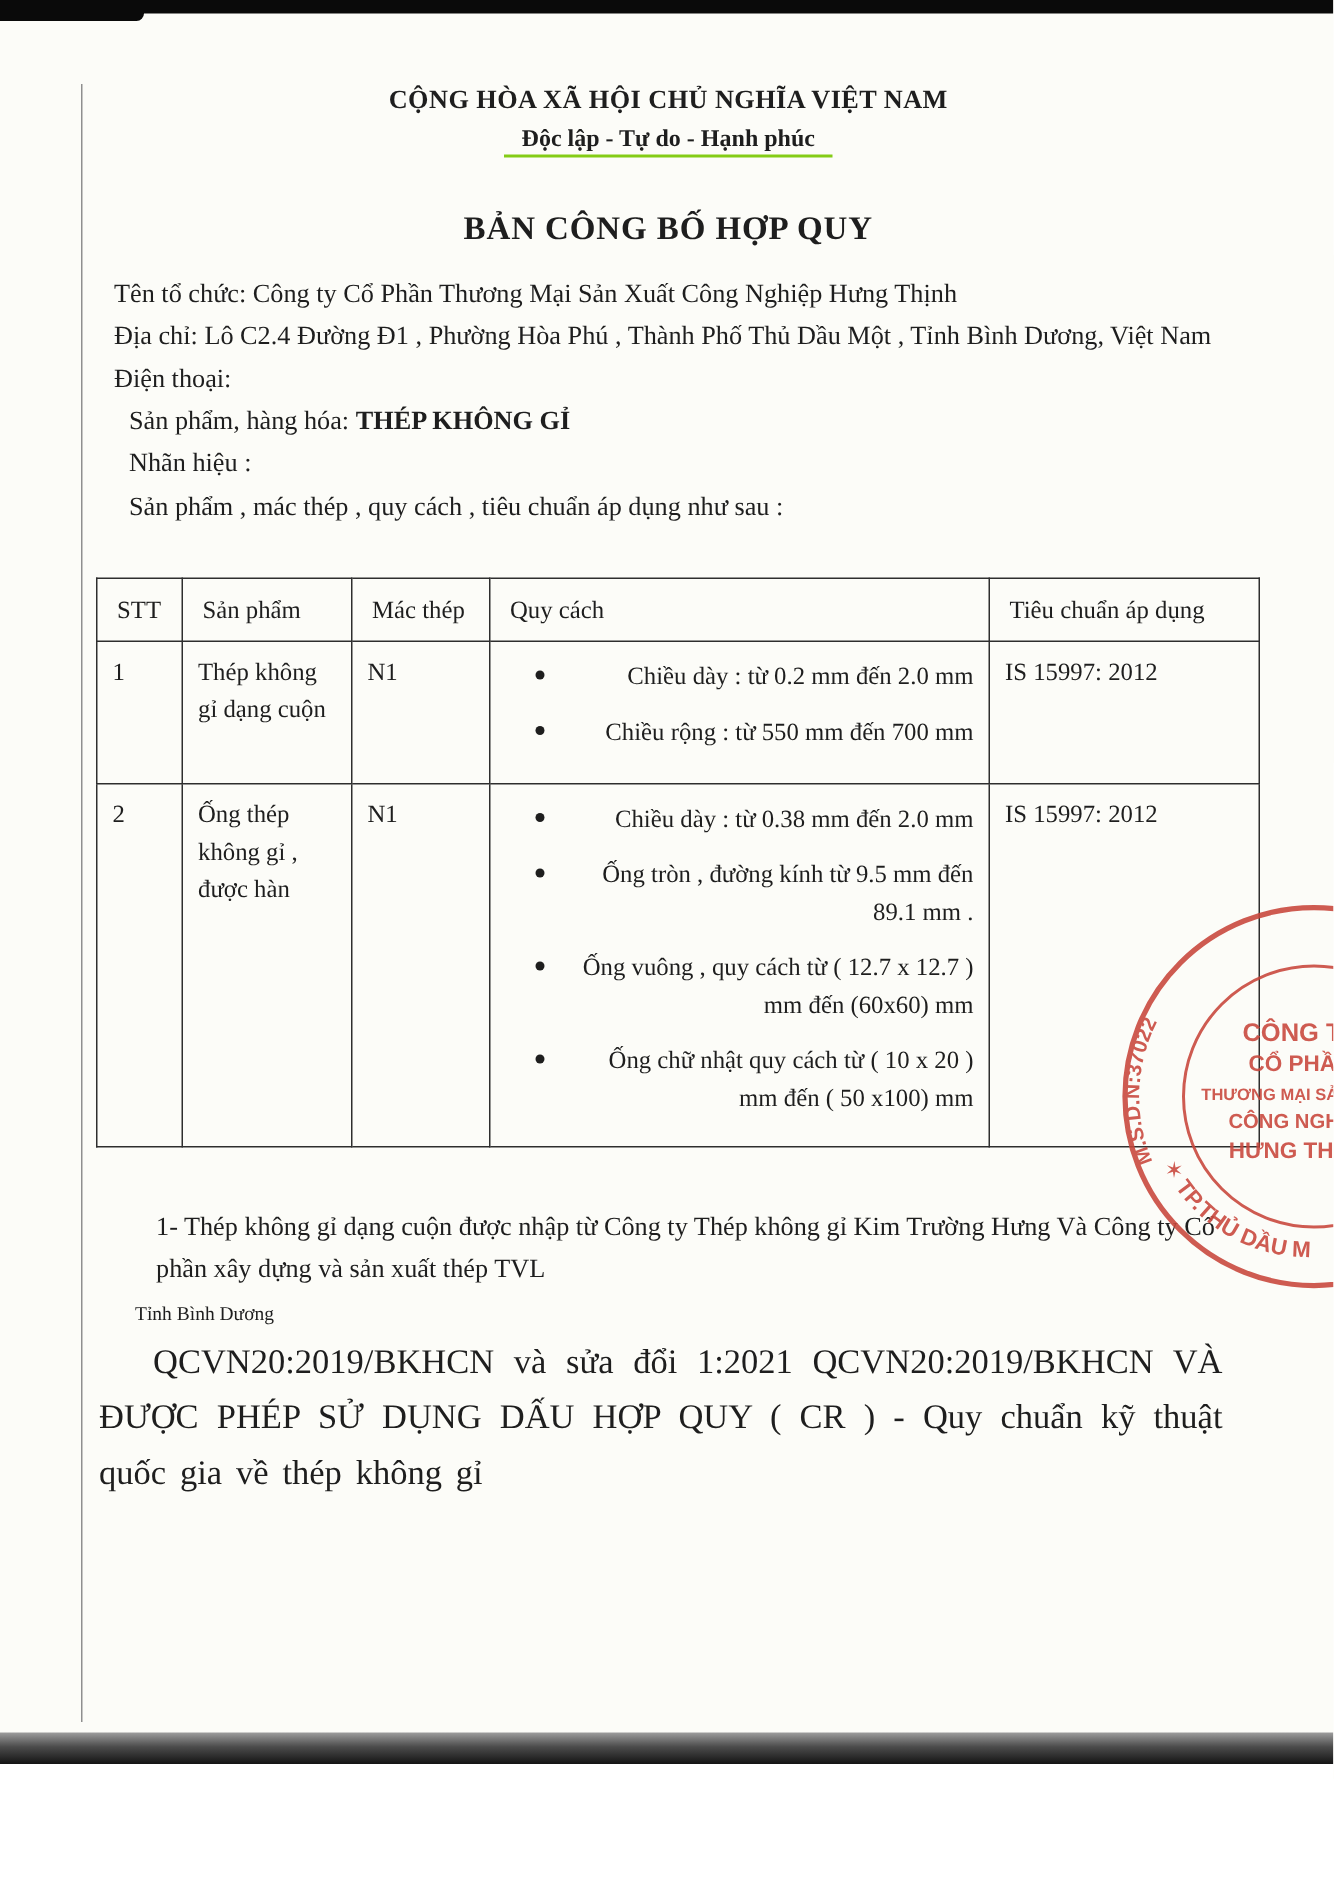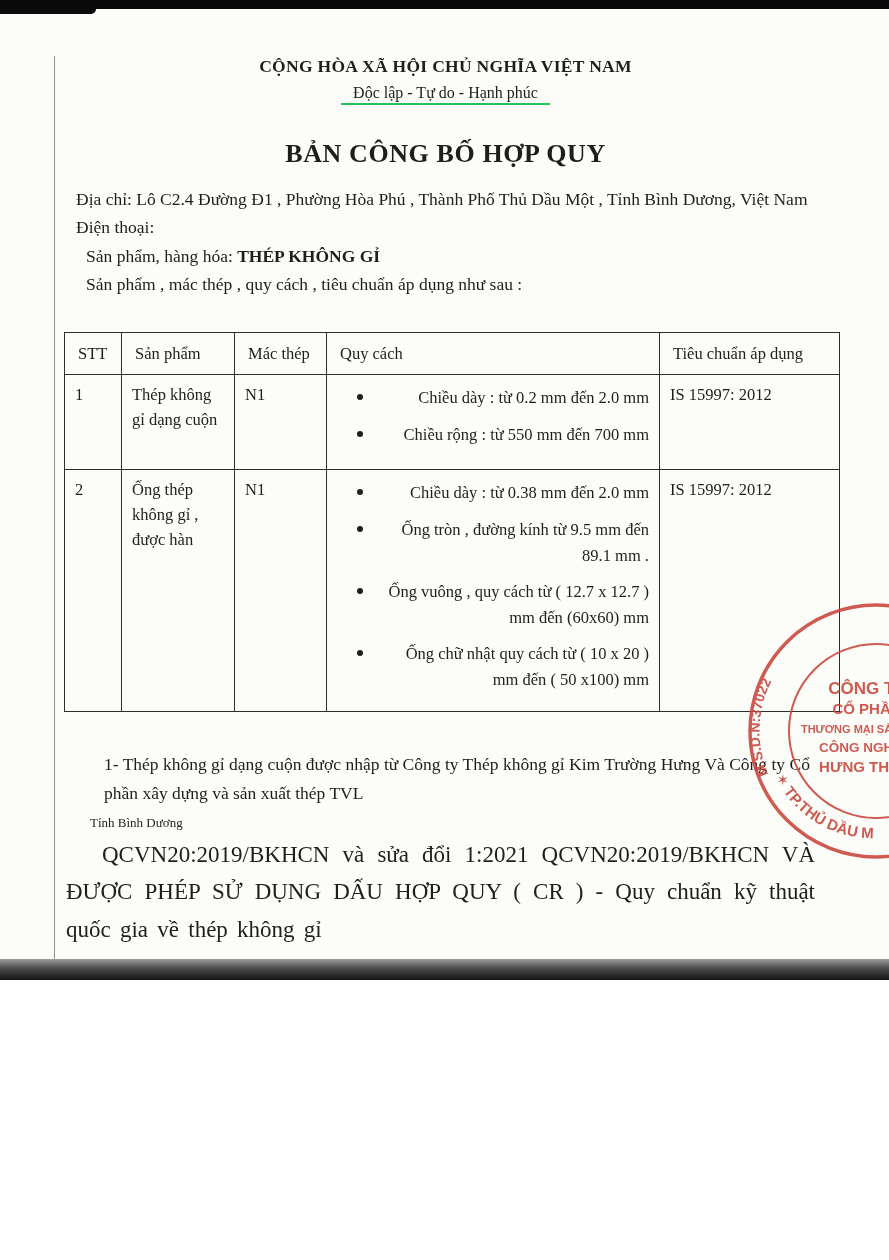--- a/index.html
+++ b/index.html
@@ -3,36 +3,36 @@
 <meta charset="utf-8">
 <style>
   * { margin:0; padding:0; box-sizing:border-box; }
   html,body { width:889px; height:1260px; }
   body {
     font-family:"Liberation Serif","DejaVu Serif",serif;
     color:#1e1e1e;
     background:#ffffff;
   }
   .page {
-    position:relative; width:889px; height:980px;
+    position:relative; width:889px; height:1176px;
     background:#fcfcf8; overflow:hidden;
   }
   
   .scan-top { position:absolute; top:0; left:0; width:100%; height:9px; background:#0a0a0a; }
   .scan-top-left { position:absolute; top:0; left:0; width:96px; height:14px; background:#0a0a0a; border-radius:0 0 5px 0; }
   .scan-bottom { position:absolute; bottom:0; left:0; width:100%; height:21px;
     background:linear-gradient(#9d9d9d 0%, #4c4c4c 45%, #141414 100%); }
   .scan-left-line { position:absolute; left:54px; top:56px; height:1092px; width:1px; background:#8f8f8f; }
 
   .content { position:relative; padding:56px 74px 0 76px; }
   .center { text-align:center; }
   .national-title { font-size:17.5px; font-weight:bold; letter-spacing:.3px; }
   .motto { margin-top:7px; }
-  .motto span { display:inline-block; font-size:16px; font-weight:normal; padding:0 12px 1px; border-bottom:2px solid #22c55e; }
-  .doc-title { margin-top:34px; font-size:26px; font-weight:bold; letter-spacing:.6px; }
+  .motto span { display:inline-block; font-size:16px; font-weight:bold; padding:0 12px 1px; border-bottom:2px solid #84cc16; }
+  .doc-title { margin-top:34px; font-size:22px; font-weight:bold; letter-spacing:.6px; }
   .doc-number { margin-top:12px; font-size:17.5px; }
 
   .info { margin-top:16px; font-size:17.5px; line-height:1.62; }
   .info p { margin:0; }
   .indent-sm { padding-left:10px; }
 
   table.spec { width:775px; margin-left:-12px; margin-top:34px; border-collapse:collapse; font-size:16.5px; table-layout:fixed; }
   .spec th, .spec td { border:1.4px solid #2e2e2e; padding:8px 10px; vertical-align:top; text-align:left; font-weight:normal; }
   .spec th { height:42px; vertical-align:middle; padding-left:13px; }
   .spec td { line-height:1.5; }
@@ -68,23 +68,25 @@
   <div class="content">
 
     <div class="center national-title">CỘNG HÒA XÃ HỘI CHỦ NGHĨA VIỆT NAM</div>
     <div class="center motto">
       <span>Độc lập - Tự do - Hạnh phúc</span>
     </div>
 
     <div class="center doc-title">BẢN CÔNG BỐ HỢP QUY</div>
 
     <div class="info">
+      <p>Tên tổ chức: Công ty Cổ Phần Thương Mại Sản Xuất Công Nghiệp Hưng Thịnh</p>
       <p>Địa chỉ: Lô C2.4 Đường Đ1 , Phường Hòa Phú , Thành Phố Thủ Dầu Một , Tỉnh Bình Dương, Việt Nam</p>
       <p>Điện thoại:</p>
       <p class="indent-sm"><span>Sản phẩm, hàng hóa: </span><strong>THÉP KHÔNG GỈ</strong></p>
+      <p class="indent-sm">Nhãn hiệu :</p>
       <p class="indent-sm">Sản phẩm , mác thép , quy cách , tiêu chuẩn áp dụng như sau :</p>
     </div>
 
     <table class="spec">
       <colgroup>
         <col style="width:57px">
           <col style="width:113px">
           <col style="width:92px">
           <col style="width:333px">
           <col style="width:180px">

